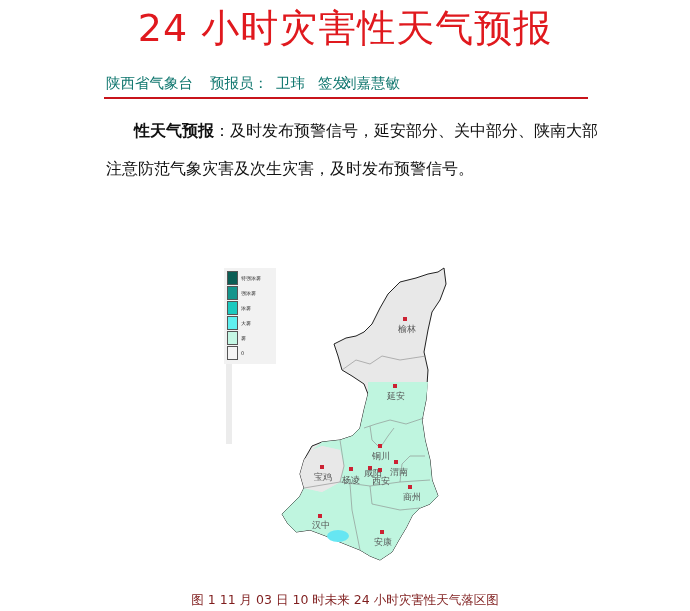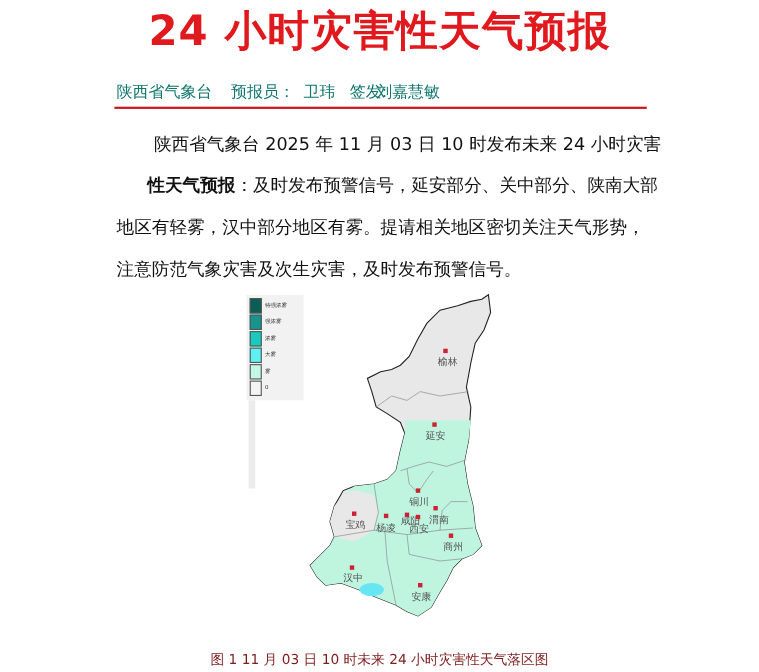--- a/index.html
+++ b/index.html
@@ -1,19 +1,19 @@
 <!DOCTYPE html>
 <html><head>
 <meta charset="utf-8">
 <style>
   html, body { margin:0; padding:0; background:#ffffff; }
   body { width:690px; height:611px; position:relative; overflow:hidden;
          font-family:"DejaVu Sans", "Liberation Sans", sans-serif; color:#111; }
   .title { position:absolute; left:0; top:4px; width:690px; text-align:center;
-           font-size:38px; font-weight:bold; color:#e0191e; letter-spacing:1px; line-height:48px; }
+           font-size:38px; font-weight:normal; color:#e0191e; letter-spacing:1px; line-height:48px; }
   .meta { position:absolute; left:106px; top:74px; width:486px; height:22px;
           font-size:14.5px; color:#0f766e; white-space:nowrap; }
   .meta span { position:absolute; top:0; }
   .meta-line { position:absolute; left:104px; top:97px; width:484px; height:2px; background:#c8141b; }
   .para { position:absolute; left:106px; top:112px; width:496px; font-size:16px; line-height:38px; }
   .para .l { display:block; white-space:nowrap; }
   .para .indent { padding-left:34px; }
   .para b { font-weight:bold;margin-left:28px; }
   .legend { position:absolute; left:227px; top:271px; width:30px; }
   .legend-bg { position:absolute; left:224px; top:268px; width:52px; height:96px; background:#f2f2f2; }
@@ -32,23 +32,21 @@
 <div class="meta">
   <span style="left:0">陕西省气象台</span>
   <span style="left:104px">预报员：</span>
   <span style="left:170px">卫玮</span>
   <span style="left:212px">签发:</span>
   <span style="left:236px">刘嘉慧敏</span>
 </div>
 <div class="meta-line"></div>
 
 <div class="para">
-  <span class="l indent">陕西省气象台 2025 年 11 月 03 日 10 时发布未来 24 小时灾害</span>
   <span class="l"><b>性天气预报</b><span>：及时发布预警信号，延安部分、关中部分、陕南大部</span></span>
-  <span class="l">地区有轻雾，汉中部分地区有雾。提请相关地区密切关注天气形势，</span>
   <span class="l">注意防范气象灾害及次生灾害，及时发布预警信号。</span>
 </div>
 
 <div class="legend-bg"></div>
 <div class="legend-strip"></div>
 <div class="legend">
   <div class="sw" style="top:0;background:#0b5e55"></div>
   <div class="sl" style="top:0">特强浓雾</div>
   <div class="sw" style="top:15px;background:#15958c"></div>
   <div class="sl" style="top:15px">强浓雾</div>

